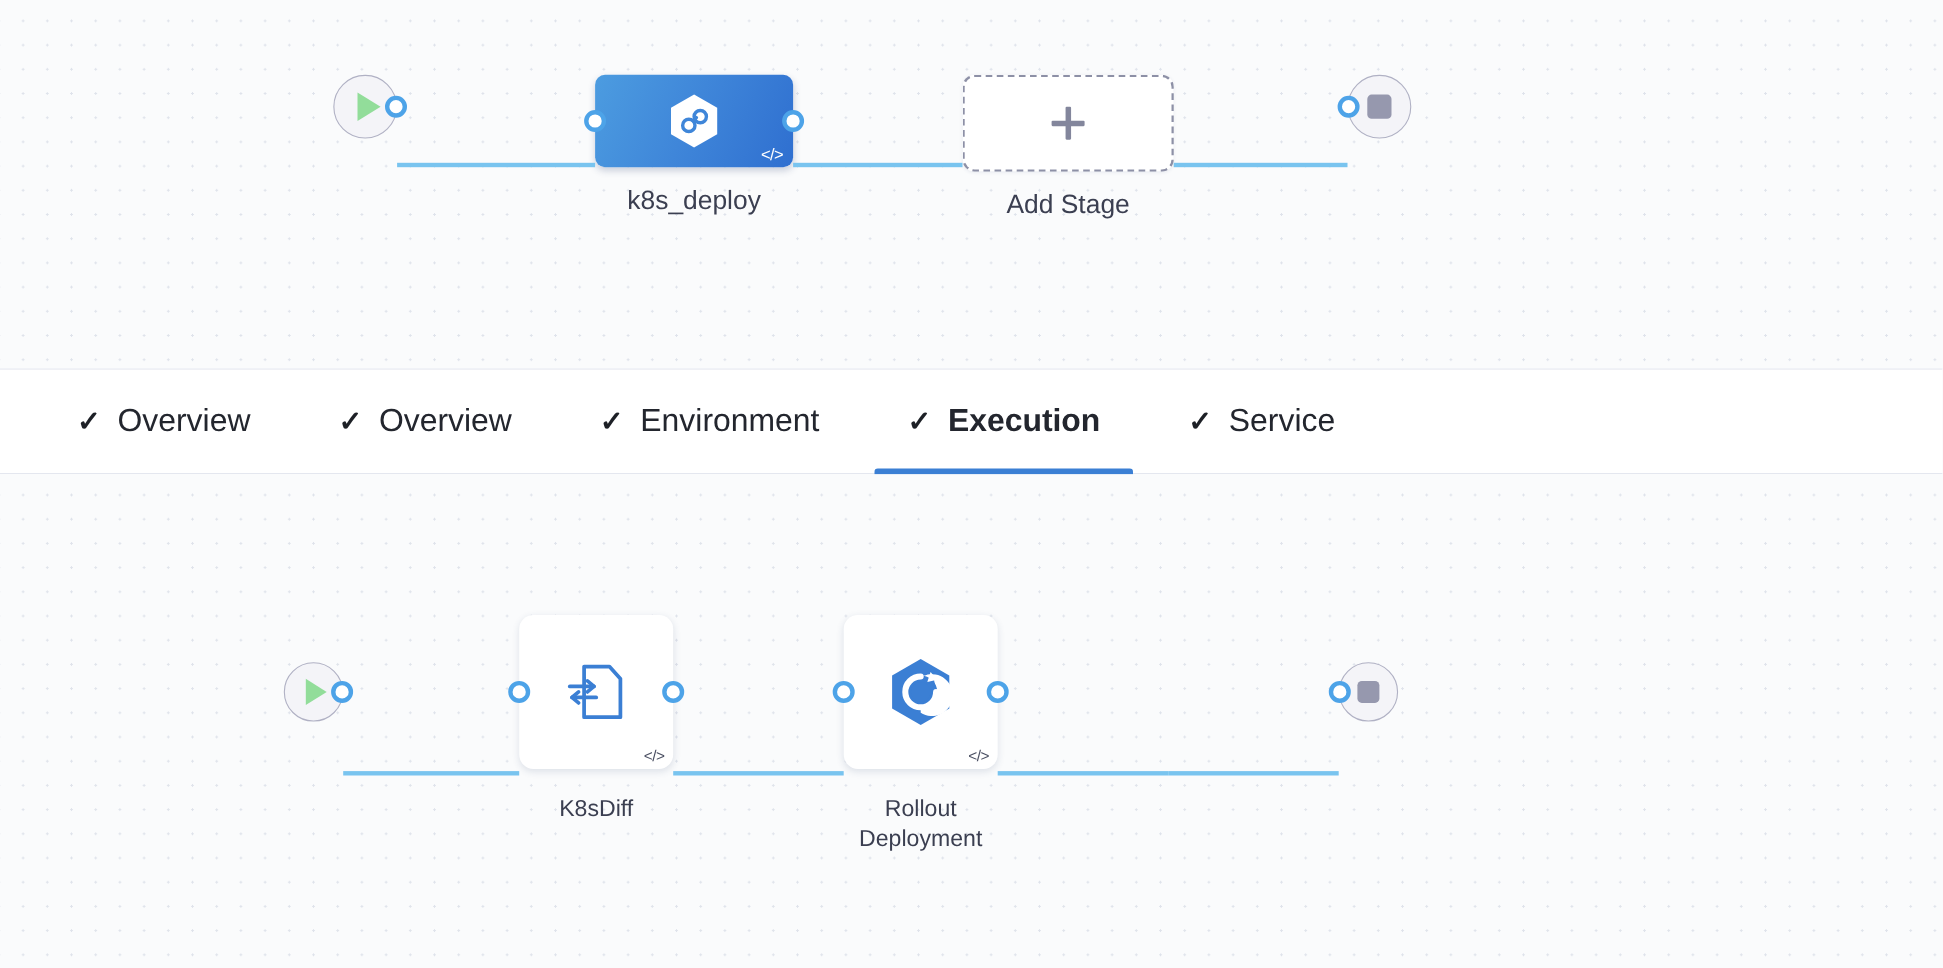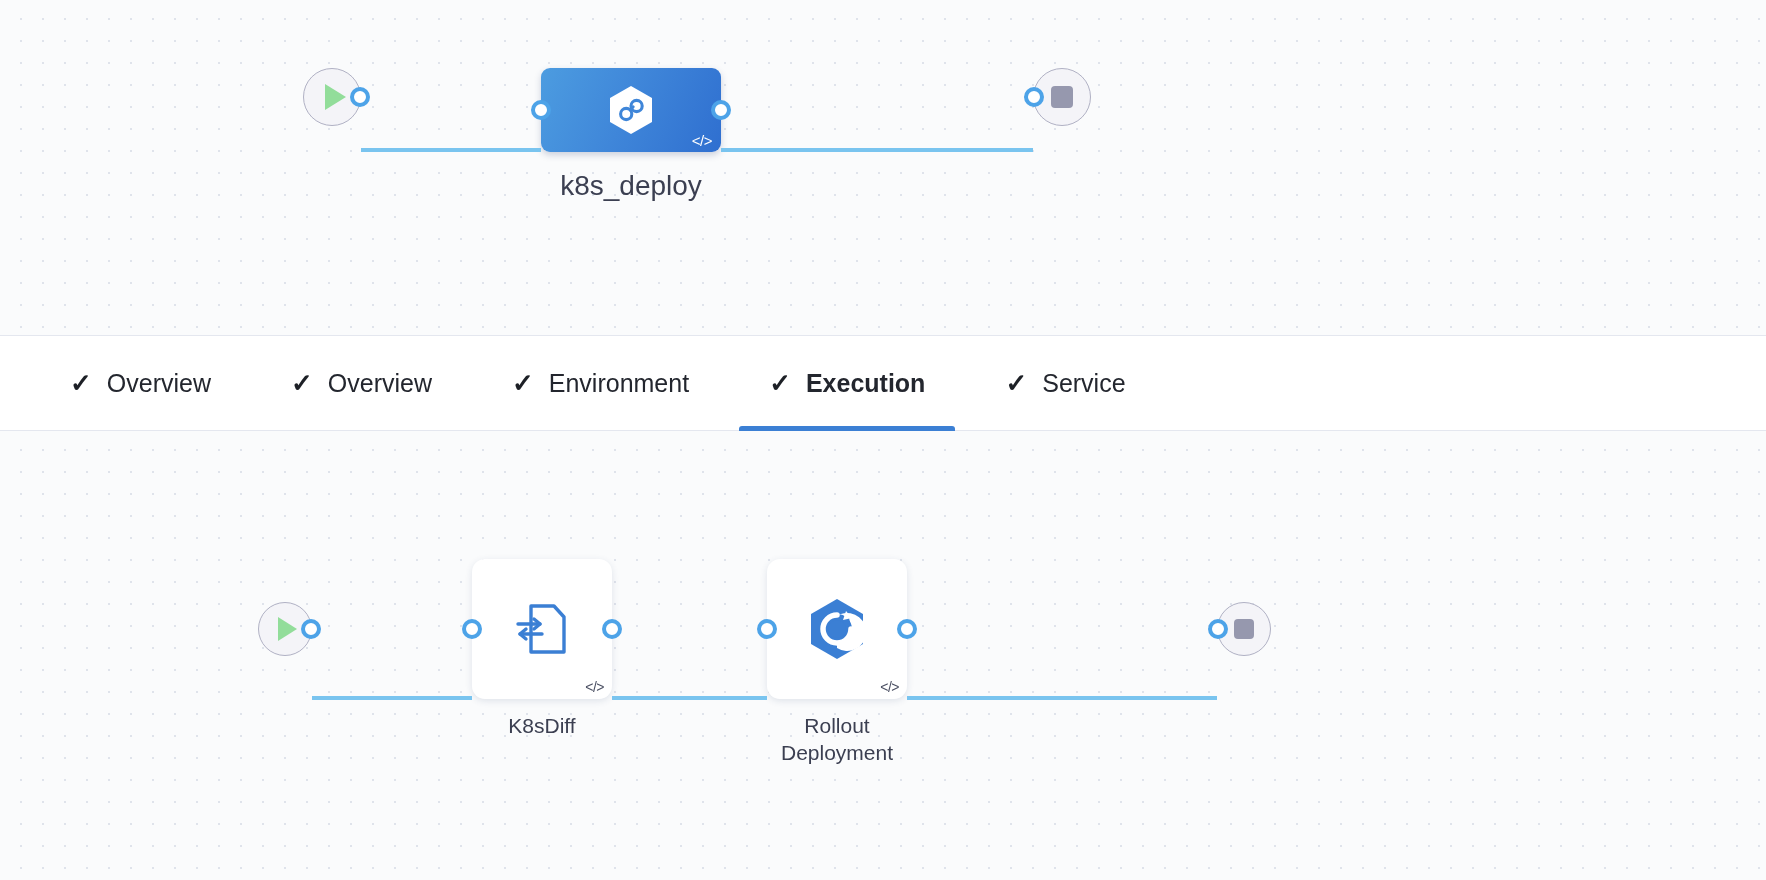--- a/index.html
+++ b/index.html
@@ -166,29 +166,29 @@
     border-radius: 13px;
     box-shadow: 0 2px 7px rgba(40, 60, 110, 0.13);
     display: flex;
     align-items: center;
     justify-content: center;
   }
 
   
   .node-label {
     margin-top: 16px;
-    font-size: 28px;
+    font-size: 24px;
     color: #3b3f51;
     text-align: center;
     line-height: 1.28;
     white-space: pre-line;
     max-width: 200px;
   }
   .node-label.muted { color: #6c7186; }
-  .node-label.step  { margin-top: 14px; font-size: 21px; }
+  .node-label.step  { margin-top: 24px; font-size: 21px; }
 
   
   .tabbar {
     position: relative;
     height: 96px;
     flex: 0 0 96px;
     background: #ffffff;
     border-top: 1px solid #e4e7ef;
     border-bottom: 1px solid #e4e7ef;
     display: flex;
@@ -208,21 +208,21 @@
   }
 
   .tab .check {
     font-size: 26px;
     line-height: 1;
     color: #1d2026;
     font-weight: 700;
   }
 
   .tab .tab-label {
-    font-size: 25px;
+    font-size: 29px;
     color: #23262e;
     white-space: nowrap;
   }
 
   .tab.active .tab-label { font-weight: 700; text-align: center; }
 
   .tab.active::after {
     content: "";
     position: absolute;
     left: 10px;
@@ -263,20 +263,26 @@
               <path d="M22.2 24.9 C24 23.1 24.6 22.4 25.1 21.9"></path>
             </g>
           </svg>
           <span class="code-badge on-blue">&lt;/&gt;</span>
         </div>
         <div class="node-label">k8s_deploy</div>
       </div>
 
       <div class="link" style="width:154px; margin-top:29px;"></div>
 
+      <div class="node-wrap">
+        <div class="add-node stage">
+          <span class="plus-glyph"></span>
+        </div>
+        <div class="node-label">Add Stage</div>
+      </div>
 
       <div class="link" style="width:158px; margin-top:29px;"></div>
 
       <div class="node-wrap">
         <div class="terminal end-stage">
           <span class="conn-dot left"></span>
           <span class="stop-glyph"></span>
         </div>
       </div>
 

